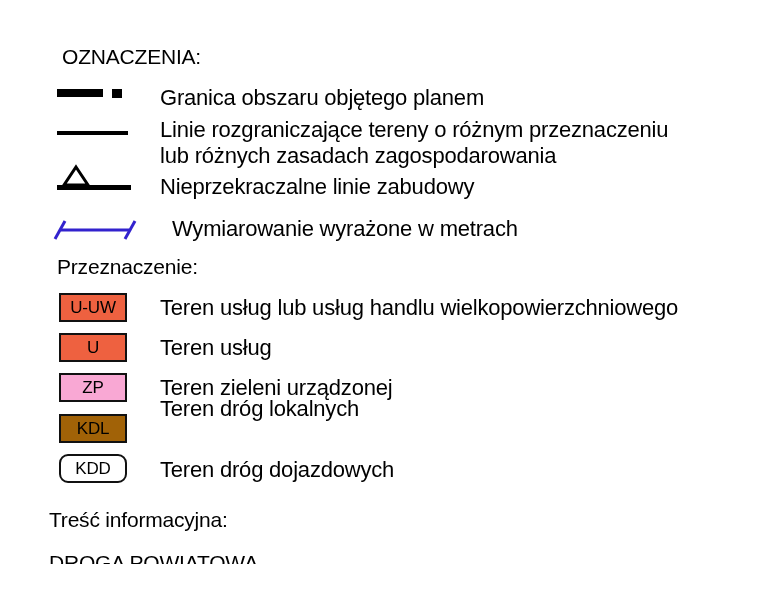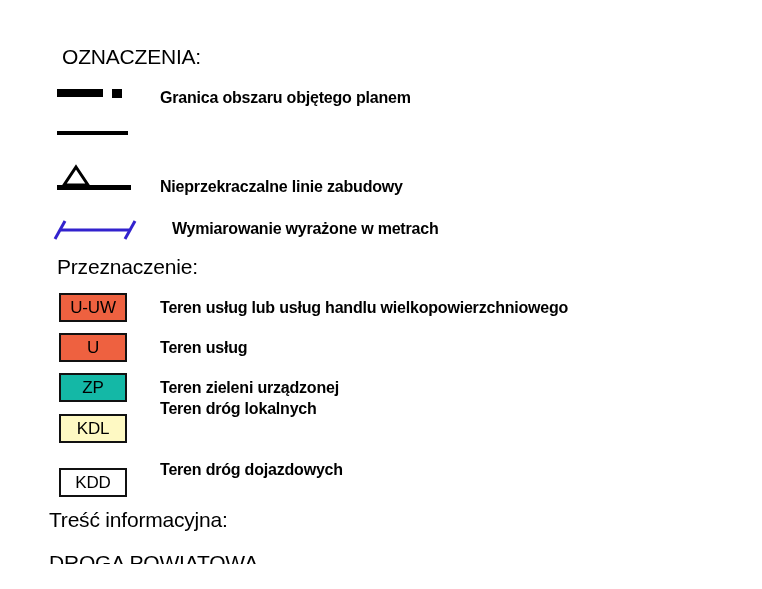--- a/index.html
+++ b/index.html
@@ -17,25 +17,24 @@
     overflow: hidden;
   }
   .abs { position: absolute; }
   .heading {
     font-size: 21px;
     line-height: 24px;
     letter-spacing: -0.2px;
     white-space: nowrap;
   }
   .label {
-    font-size: 16px;
+    font-size: 22px;
     line-height: 26px;
     letter-spacing: -0.2px;
     white-space: pre-line;
-    font-weight: bold;
   }
   
   .sym-boundary {
     left: 57px; top: 88px;
     display: flex;
     align-items: center;
   }
   .sym-boundary .dash-long {
     width: 46px; height: 8px; background: #000;
   }
@@ -69,20 +68,22 @@
 
   <div class="abs heading" style="left:62px; top:45px;">OZNACZENIA:</div>
 
   <div class="abs sym-boundary">
     <span class="dash-long"></span>
     <span class="dash-square"></span>
   </div>
   <div class="abs label" style="left:160px; top:85px;">Granica obszaru objętego planem</div>
 
   <div class="abs sym-solid-line"></div>
+  <div class="abs label" style="left:160px; top:117px;">Linie rozgraniczające tereny o różnym przeznaczeniu
+lub różnych zasadach zagospodarowania</div>
 
   <div class="abs sym-building-line">
     <svg width="82" height="28" viewBox="0 0 82 28">
       <rect x="2" y="22" width="74" height="5" fill="#000"></rect>
       <polygon points="21,4 33,22 9,22" fill="#ffffff" stroke="#000" stroke-width="3"></polygon>
     </svg>
   </div>
   <div class="abs label" style="left:160px; top:174px;text-align:right;">Nieprzekraczalne linie zabudowy</div>
 
   <div class="abs sym-dimension">
@@ -99,31 +100,31 @@
   <div class="abs zone-box" style="top: 293px; background-color: rgb(238, 97, 64);">
     <span>U-UW</span>
   </div>
   <div class="abs label" style="left:160px; top:295px;">Teren usług lub usług handlu wielkopowierzchniowego</div>
 
   <div class="abs zone-box" style="top: 333px; background-color: rgb(238, 97, 64);">
     <span>U</span>
   </div>
   <div class="abs label" style="left:160px; top:335px;">Teren usług</div>
 
-  <div class="abs zone-box" style="top: 373px; background-color: #14b8a6;">
+  <div class="abs zone-box" style="top: 373px; background-color: #f9a8d4;">
     <span>ZP</span>
   </div>
   <div class="abs label" style="left:160px; top:375px;">Teren zieleni urządzonej</div>
 
-  <div class="abs zone-box" style="top: 414px; background-color: #fef9c3;">
+  <div class="abs zone-box" style="top: 414px; background-color: #a16207;">
     <span>KDL</span>
   </div>
   <div class="abs label" style="left:160px; top:396px;">Teren dróg lokalnych</div>
 
-  <div class="abs zone-box" style="top: 468px; background-color: rgb(255, 255, 255);">
+  <div class="abs zone-box" style="top: 454px; background-color: rgb(255, 255, 255); border-radius: 9px;">
     <span>KDD</span>
   </div>
   <div class="abs label" style="left:160px; top:457px;">Teren dróg dojazdowych</div>
 
   <div class="abs heading" style="left:49px; top:508px;">Treść informacyjna:</div>
   <div class="abs heading" style="left:49px; top:551px;">DROGA POWIATOWA</div>
 
 </div>
 
 </body></html>

